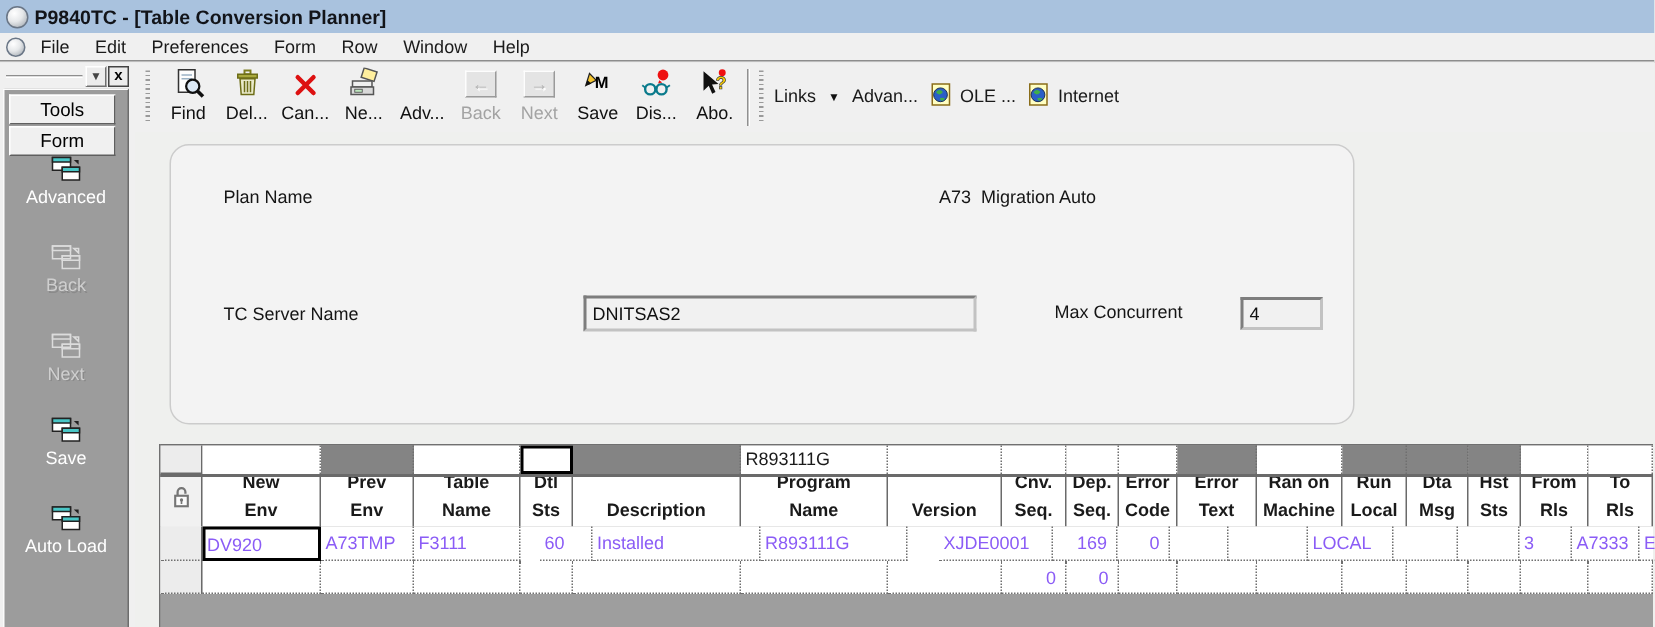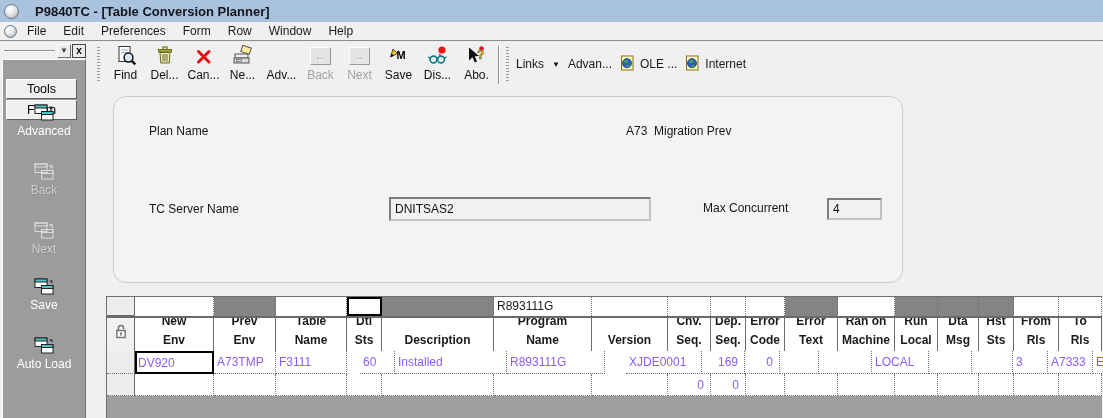--- a/index.html
+++ b/index.html
@@ -10,39 +10,39 @@
     background: #eff0ee;
     color: #1a1a1a;
     overflow: hidden;
   }
   
   .titlebar { height:22px; background:#a9c2de; display:flex; align-items:center; padding-left:4px; }
   .sphere { width:15px; height:15px; border-radius:50%;
     background: radial-gradient(circle at 35% 30%, #ffffff 0%, #e6e8ea 45%, #98a0a8 100%);
     border:1px solid #6a7686; flex:none; }
   .sphere.small { width:13px; height:13px; }
-  .title-text { margin-left:16px; font-size:13px; font-weight:bold; color:#121419; }
+  .title-text { margin-left:4px; font-size:13px; font-weight:bold; color:#121419; }
   
   .menubar { height:18px; background:#f0f0f0; display:flex; align-items:center; padding-left:4px; }
   .menu-items { display:flex; align-items:center; margin-left:10px; }
   .menu-item { font-size:12px; margin-right:17px; cursor:default; }
   .bar-sep { height:2px; background:#8d8d8d; border-bottom:1px solid #ececec; }
   
   .sidebar { position:absolute; left:0; top:42px; bottom:0; width:90px; background:#f0f0f0; }
   .etch { position:absolute; left:4px; top:8px; width:51px; height:2px;
           border-top:1px solid #8e8e8e; border-bottom:1px solid #ffffff; }
   .mini-btn { position:absolute; top:2px; width:14px; height:14px; background:#ececec;
           border:1px solid; border-color:#ffffff #707070 #707070 #ffffff;
           font-size:8px; line-height:12px; text-align:center; color:#444; }
   .mini-btn.close { border:1px solid #444; font-weight:bold; font-size:10px; color:#000; line-height:11px; }
   .side-panel { position:absolute; left:2px; top:17px; width:84px; bottom:0;
           background:#9c9c9c; border-left:1px solid #fbfbfb; border-top:1px solid #fbfbfb; border-right:1px solid #6d6d6d; }
   .side-tab { position:absolute; left:3px; width:71px; height:20px; background:#f0f0f0;
           border:1px solid; border-color:#ffffff #5f5f5f #5f5f5f #ffffff;
-          font-size:12.5px; text-align:center; line-height:18px; color:#000; cursor:default;margin-top:16px; }
+          font-size:12.5px; text-align:center; line-height:18px; color:#000; cursor:default; }
   .side-item { position:absolute; left:0; width:100%; text-align:center; cursor:default; }
   .side-item .ic { height:17px; display:flex; justify-content:center; }
   .side-item .lb { font-size:12px; color:#ffffff; margin-top:3px; }
   .side-item.disabled .lb { color:#cfcfcf; text-shadow:1px 1px 0 #8a8a8a; }
   .side-item.disabled svg rect, .side-item.disabled svg polygon { stroke:#dcdcdc; fill:none; }
   
   .toolbar { position:absolute; left:90px; top:42px; right:0; height:46px; background:#f0f0f0;
              display:flex; align-items:flex-start; padding-left:16px; }
   .grip { position:absolute; left:7px; top:5px; bottom:7px; width:3px;
           background:repeating-linear-gradient(to bottom,#9a9a9a 0 1px,transparent 1px 3px); }
@@ -309,21 +309,21 @@
             <path d="M4 6.5 q1.6 -2.2 3.8 -1 q1.4 0.9 -0.3 2 q-2 1.2 -3.5 -1 Z" fill="#3fae4a"></path>
             <path d="M6.5 10.5 q2 -1 3.5 0.4 q-1.2 1.8 -3 1 Z" fill="#3fae4a"></path>
           </svg></span>
         <span>Internet</span>
       </span>
     </div>
 </div>
 
 <div class="form-panel">
   <span class="f-label" style="left:35px; top:27px;">Plan Name</span>
-  <span class="f-desc" style="left:512px; top:27px;">A73  Migration Prev</span>
+  <span class="f-desc" style="left:512px; top:27px;">A73  Migration Auto</span>
 
   <span class="f-label" style="left:35px; top:105px;">TC Server Name</span>
   <input class="f-input" style="left: 275px; top: 100px; width: 262px; height: 24px;" readonly="" value="DNITSAS2">
 
   <span class="f-label" style="left:589px; top:104px;text-align:right;">Max Concurrent</span>
   <input class="f-input" style="left: 713px; top: 101px; width: 55px; height: 22px;" readonly="" value="4">
 </div>
 
 <div class="grid" id="grid">
     <div class="qbe-row">

